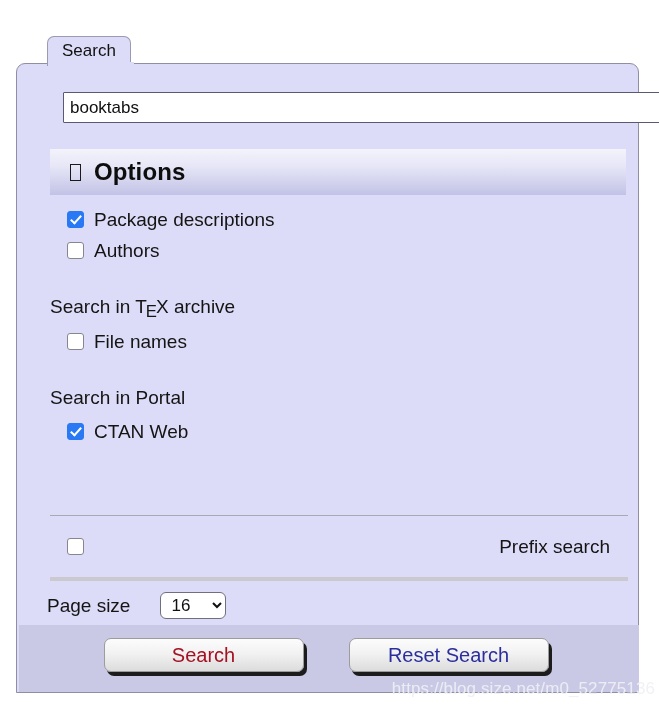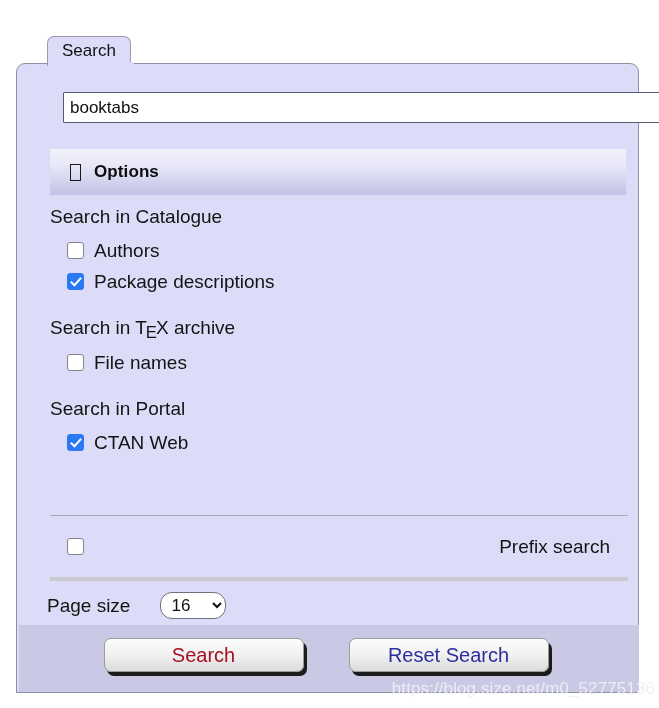--- a/index.html
+++ b/index.html
@@ -94,40 +94,40 @@
   }
   #options-bar .tofu {
     display: inline-block;
     width: 11px;
     height: 17px;
     border: 1.5px solid #1a1a1a;
     margin-right: 13px;
     box-sizing: border-box;
   }
   #options-bar .label {
-    font-size: 17px;
+    font-size: 24px;
     font-weight: bold;
     color: #0d0d0d;
     letter-spacing: 0.1px;
   }
 
   
   #options-body {
     position: absolute;
     left: 33px;
     top: 140px;
     width: 580px;
   }
   .group-title {
     font-size: 19px;
     color: #141414;
     margin: 0 0 6px 0;
     line-height: 25px;
   }
-  .group-title.spaced { margin-top: 18px; }
+  .group-title.spaced { margin-top: 28px; }
 
   .check-row {
     display: flex;
     align-items: center;
     height: 31px;
     padding-left: 17px;
   }
   .check-row .cb {
     width: 17px;
     height: 17px;
@@ -210,21 +210,21 @@
     font-size: 19px;
     color: #141414;
     margin-right: 10px;
   }
   #pagesize-select {
     font-family: "Liberation Sans", sans-serif;
     font-size: 17px;
     color: #101010;
     background: #ffffff;
     border: 1.5px solid #6f6f7d;
-    border-radius: 12px;
+    border-radius: 6px;
     padding: 2px 4px 2px 6px;
     height: 27px;
     width: 66px;
   }
 
   
   #footer {
     position: absolute;
     left: 1.5px;
     bottom: 0;
@@ -287,29 +287,28 @@
     <input id="query-input" type="text" value="booktabs" style="">
   </div>
 
   <div id="options-bar">
     <span class="tofu"></span>
     <span class="label">Options</span>
   </div>
 
   <div id="options-body">
 
-    <div class="group-title">Search in Catalogue</div>
-
+
+    <div class="check-row">
+      <span class="cb on"></span>
+      <span class="cl">Package descriptions</span>
+    </div>
     <div class="check-row">
       <span class="cb off"></span>
       <span class="cl">Authors</span>
-    </div>
-    <div class="check-row">
-      <span class="cb on"></span>
-      <span class="cl">Package descriptions</span>
     </div>
 
     <div class="group-title spaced tex">
       <span>Search in </span><span>T<span class="e">E</span>X</span><span> archive</span>
     </div>
 
     <div class="check-row">
       <span class="cb off"></span>
       <span class="cl">File names</span>
     </div>

